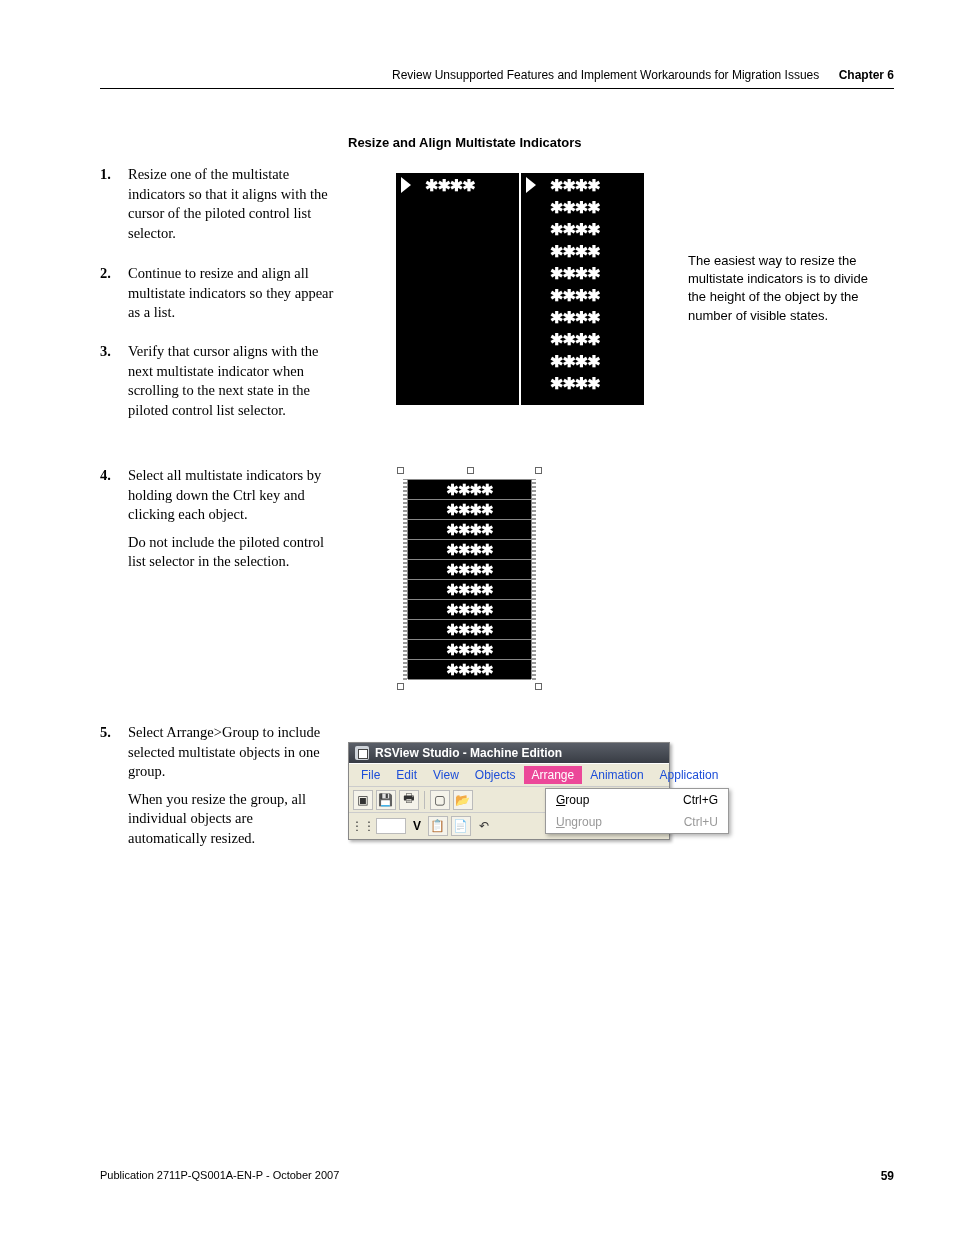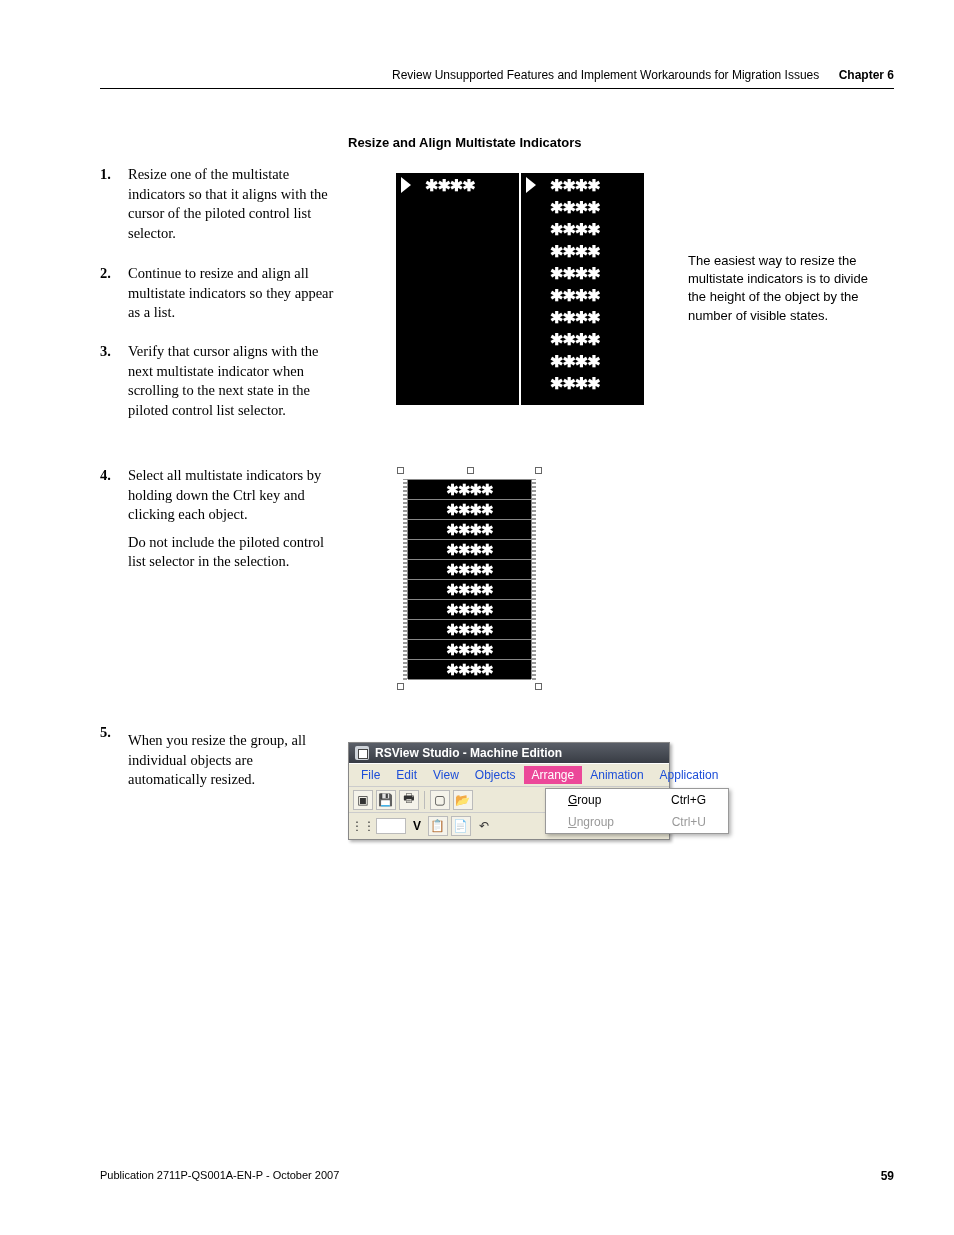--- a/index.html
+++ b/index.html
@@ -151,21 +151,21 @@
   .menubar .mitem.sel{background:#ec4899;color:#fff;}
   .toolbar{
     background:#ece9d8;height:26px;display:flex;align-items:center;padding:0 4px;gap:3px;border-bottom:1px solid #ccc;
   }
   .tbtn{width:20px;height:20px;border:1px solid #bbb;background:#f5f3ea;display:flex;align-items:center;justify-content:center;font-size:12px;color:#333;}
   .tsep{width:1px;height:18px;background:#bbb;margin:0 2px;}
   .dropdown{
     position:absolute; top:45px; left:196px; width:184px; background:#fff;border:1px solid #999;
     box-shadow: 2px 2px 4px rgba(0,0,0,0.3);
   }
-  .dditem{padding:4px 22px;display:flex;justify-content:space-between;color:#000;}
+  .dditem{padding:4px 10px;display:flex;justify-content:space-between;color:#000;}
   .dditem .u{text-decoration:underline;}
   .dditem.disabled{color:#999;}
   .toolbar2{
     background:#ece9d8;height:26px;display:flex;align-items:center;padding:0 4px;gap:3px;
   }
 
   .footer {
     position: absolute;
     bottom: 52px;
     left: 100px;
@@ -200,20 +200,21 @@
   <span class="step-num">3.</span>
   <div class="step-body">Verify that cursor aligns with the next multistate indicator when scrolling to the next state in the piloted control list selector.</div>
 </div>
 <div class="step-list" id="step4">
   <span class="step-num">4.</span>
   <div class="step-body">Select all multistate indicators by holding down the Ctrl key and clicking each object.</div>
   <div class="step-extra">Do not include the piloted control list selector in the selection.</div>
 </div>
 <div class="step-list" id="step5">
   <span class="step-num">5.</span>
+  <div class="step-body">Select Arrange&gt;Group to include selected multistate objects in one group.</div>
   <div class="step-extra">When you resize the group, all individual objects are automatically resized.</div>
 </div>
 
 <div class="panel-set1">
   <div class="blackbox">
     <div class="row">
       <div class="cursor-tri"></div>
       <span class="stars">✱✱✱✱</span>
     </div>
   </div>

